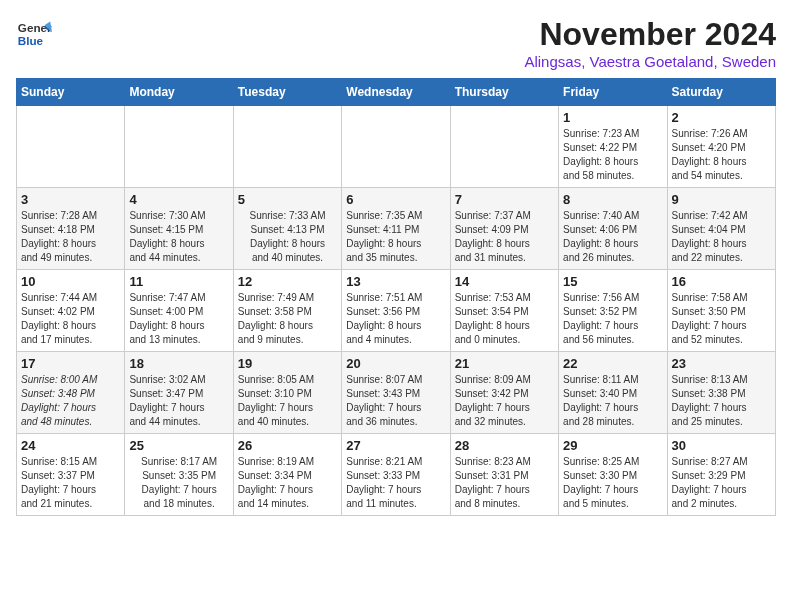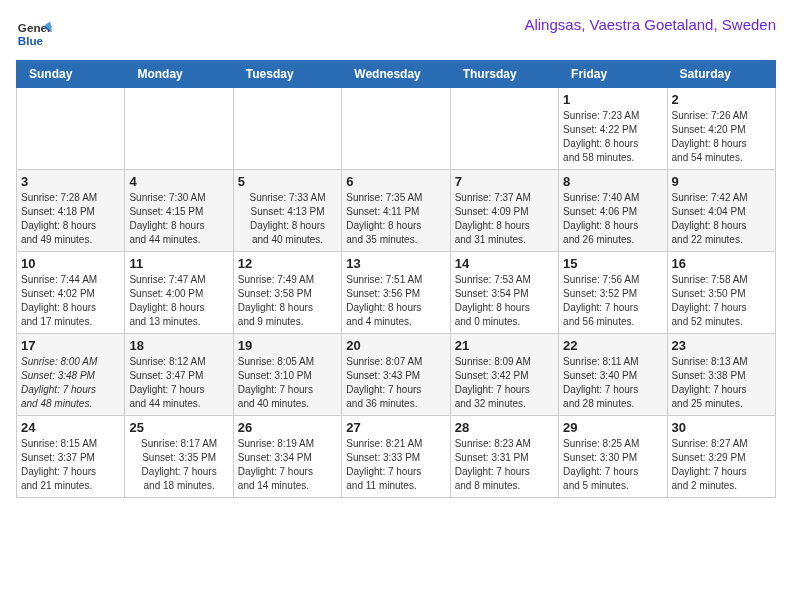--- a/index.html
+++ b/index.html
@@ -38,21 +38,21 @@
       color: #6d28d9;
     }
     .calendar {
       width: 100%;
       border-collapse: collapse;
       font-size: 11px;
     }
     .calendar th {
       background: #2a6db5;
       color: #fff;
-      padding: 6px 12px;
+      padding: 6px 4px;
       text-align: left;
       font-size: 12px;
       border: 1px solid #2a6db5;
     }
     .calendar td {
       border: 1px solid #ccc;
       vertical-align: top;
       padding: 4px;
       width: 107px;
       min-height: 80px;
@@ -82,20 +82,21 @@
 <div class="header">
   <div class="logo">
     <svg class="logo-icon" viewBox="0 0 40 40">
       <text x="2" y="18" font-size="13" font-weight="bold" fill="#333">General</text>
       <text x="2" y="32" font-size="13" font-weight="bold" fill="#1a5bb5">Blue</text>
       <polygon points="32,10 40,18 32,14" fill="#1a5bb5"></polygon>
       <polygon points="32,10 38,6 40,18" fill="#4a9de0"></polygon>
     </svg>
   </div>
   <div class="title-block">
+    <div class="month-title">November 2024</div>
     <div class="location">Alingsas, Vaestra Goetaland, Sweden</div>
   </div>
 </div>
 
 <table class="calendar">
   <thead>
     <tr>
     <th>Sunday</th>
         <th>Monday</th>
         <th>Tuesday</th>
@@ -232,21 +233,21 @@
       <tr>
         <td>
           <div class="day-num">17</div>
           <div class="day-detail" style="white-space: pre-line; font-style: italic;">Sunrise: 8:00 AM
 Sunset: 3:48 PM
 Daylight: 7 hours
 and 48 minutes.</div>
         </td>
         <td>
           <div class="day-num">18</div>
-          <div class="day-detail" style="white-space: pre-line;">Sunrise: 8:12 AM
+          <div class="day-detail" style="white-space: pre-line;">Sunrise: 3:02 AM
 Sunset: 3:47 PM
 Daylight: 7 hours
 and 44 minutes.</div>
         </td>
         <td>
           <div class="day-num">19</div>
           <div class="day-detail" style="white-space: pre-line;">Sunrise: 8:05 AM
 Sunset: 3:10 PM
 Daylight: 7 hours
 and 40 minutes.</div>

